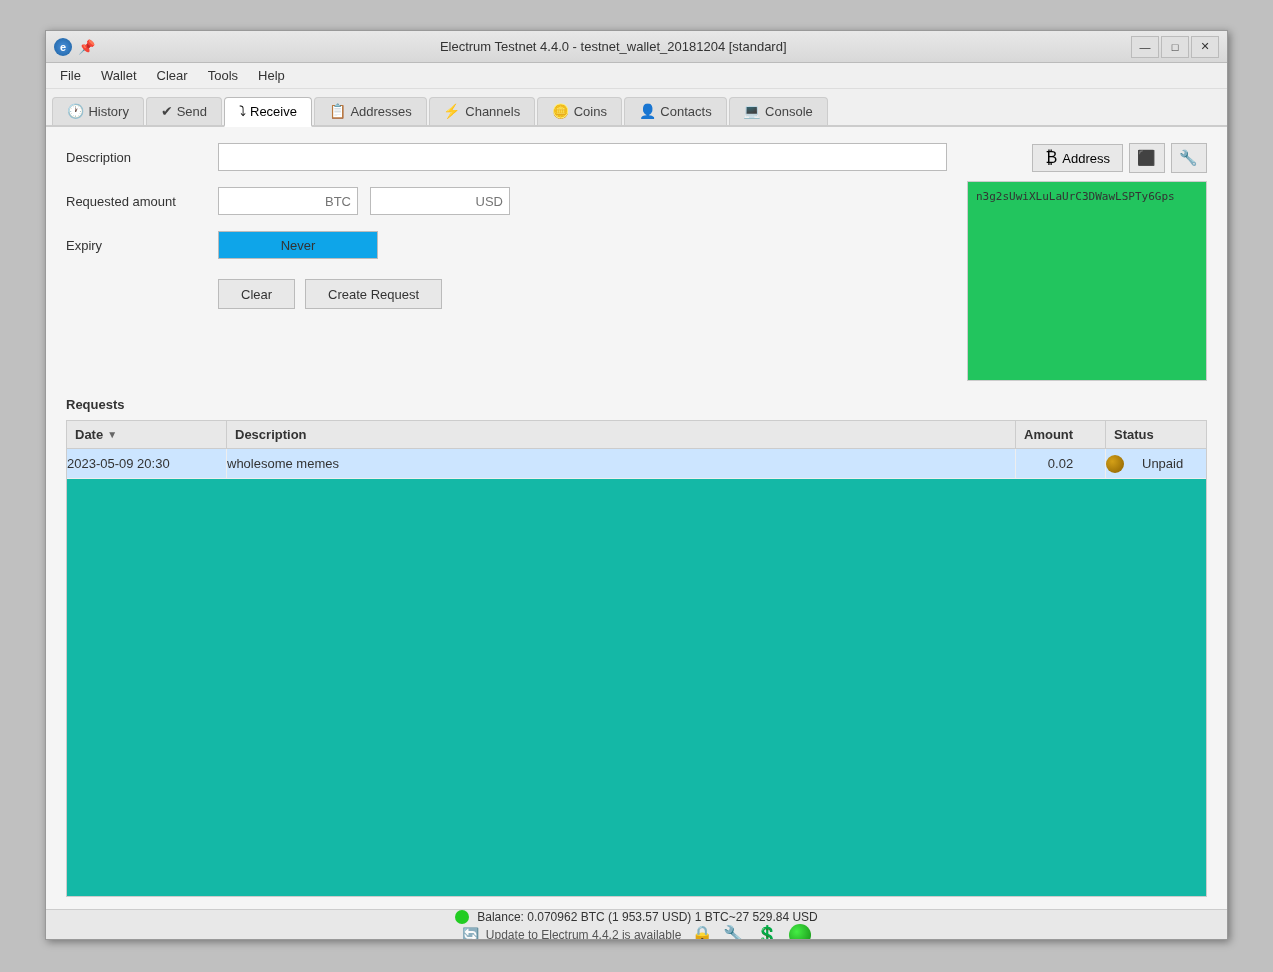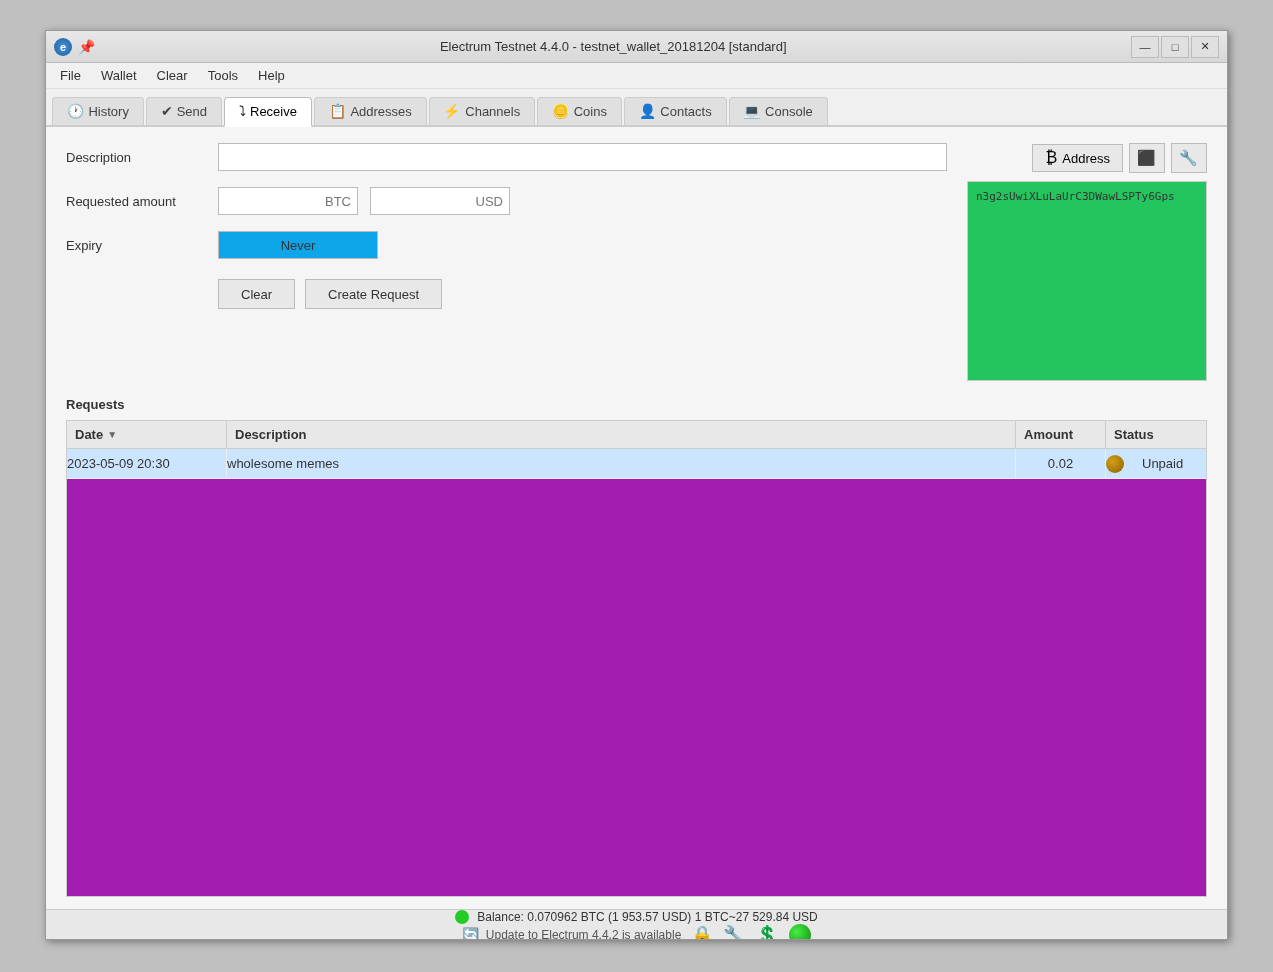--- a/index.html
+++ b/index.html
@@ -251,21 +251,21 @@
     }
     .requests-title {
       font-size: 13px;
       font-weight: bold;
       color: #333;
       margin-bottom: 8px;
     }
     .requests-table {
       flex: 1;
       border: 1px solid #ccc;
-      background: #a21caf;
+      background: #14b8a6;
       display: flex;
       flex-direction: column;
     }
     .table-header {
       display: flex;
       background: #e8e8e8;
       border-bottom: 1px solid #ccc;
       height: 28px;
       align-items: center;
     }

